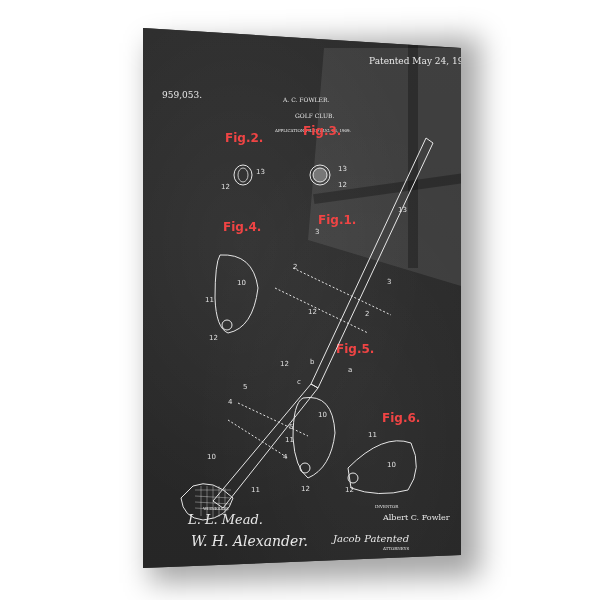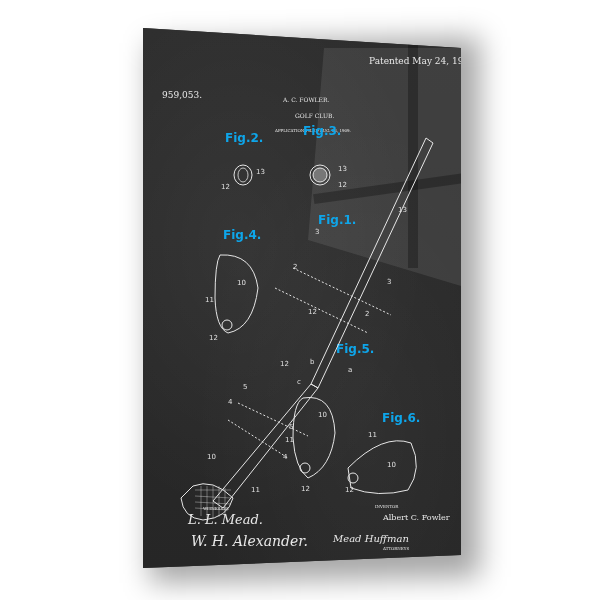--- a/index.html
+++ b/index.html
@@ -15,21 +15,21 @@
     clip-path:polygon(10% 0,100% 0,100% 100%,0 80%);}
   .mullion-v{position:absolute;left:265px;top:10px;width:10px;height:230px;background:rgba(0,0,0,0.28);}
   .mullion-h{position:absolute;left:170px;top:155px;width:160px;height:10px;background:rgba(0,0,0,0.28);transform:rotate(-8deg);}
   .txt{position:absolute;color:#e8e8e8;white-space:nowrap;}
   .num{font-size:9px;left:19px;top:14px;margin-top:48px;}
   .date{font-size:9px;left:226px;top:28px;}
   .title{font-size:14px;left:104px;top:36px;font-weight:bold;}
   .inv{font-size:6px;left:140px;top:68px;}
   .gc{font-size:6px;left:152px;top:84px;}
   .app{font-size:4px;left:132px;top:100px;}
-  .fig{font-family:"DejaVu Sans",sans-serif;font-weight:bold;font-size:12px;color:#0ea5e9;position:absolute;}
+  .fig{font-family:"DejaVu Sans",sans-serif;font-weight:bold;font-size:12px;color:#ef4444;position:absolute;}
   .lbl{font-family:"DejaVu Sans",sans-serif;font-size:7px;color:#e0e0e0;position:absolute;}
   .wit{font-size:4px;left:60px;top:478px;}
   .invlbl{font-size:4px;left:232px;top:476px;}
   .fowler{font-size:8px;left:210px;top:485px;margin-left:30px;}
   .sig{font-family:"DejaVu Serif",serif;font-style:italic;color:#e8e8e8;position:absolute;}
   svg.art{position:absolute;left:0;top:0;}
 </style>
 </head>
 <body>
 
@@ -42,21 +42,21 @@
 
   <span class="txt num">959,053.</span>
   <span class="txt date">Patented May 24, 1910.</span>
   <span class="txt inv">A. C. FOWLER.</span>
   <span class="txt gc">GOLF CLUB.</span>
   <span class="txt app">APPLICATION FILED AUG. 16, 1909.</span>
 
   <span class="fig" style="left:82px;top:103px">Fig.2.</span>
   <span class="fig" style="left:160px;top:96px">Fig.3.</span>
   <span class="fig" style="left:175px;top:185px">Fig.1.</span>
-  <span class="fig" style="left:80px;top:200px">Fig.4.</span>
+  <span class="fig" style="left:80px;top:192px">Fig.4.</span>
   <span class="fig" style="left:193px;top:314px">Fig.5.</span>
   <span class="fig" style="left:239px;top:383px">Fig.6.</span>
 
   <svg class="art" width="318" height="540" viewBox="0 0 318 540">
     <g fill="none" stroke="#e6e6e6" stroke-width="1">
 
       <ellipse cx="100" cy="147" rx="9" ry="10"></ellipse>
         <ellipse cx="100" cy="147" rx="5" ry="7" stroke-width="0.8"></ellipse>
 
       <ellipse cx="177" cy="147" rx="10" ry="10"></ellipse>
@@ -114,15 +114,15 @@
   <span class="lbl" style="left:108px;top:458px">11</span>
   <span class="lbl" style="left:225px;top:403px">11</span>
   <span class="lbl" style="left:244px;top:433px">10</span>
   <span class="lbl" style="left:202px;top:458px">12</span>
 
   <span class="txt wit">WITNESSES</span>
   <span class="sig" style="left:45px;top:484px;font-size:13px">L. L. Mead.</span>
   <span class="sig" style="left:48px;top:505px;font-size:14px">W. H. Alexander.</span>
   <span class="txt invlbl">INVENTOR</span>
   <span class="txt fowler">Albert C. Fowler</span>
-  <span class="sig" style="left:190px;top:505px;font-size:10px">Mead Huffman</span>
+  <span class="sig" style="left:190px;top:505px;font-size:10px">Jacob Patented</span>
   <span class="txt" style="left:240px;top:518px;font-size:4px">ATTORNEYS</span>
 </div>
 
 </body></html>

